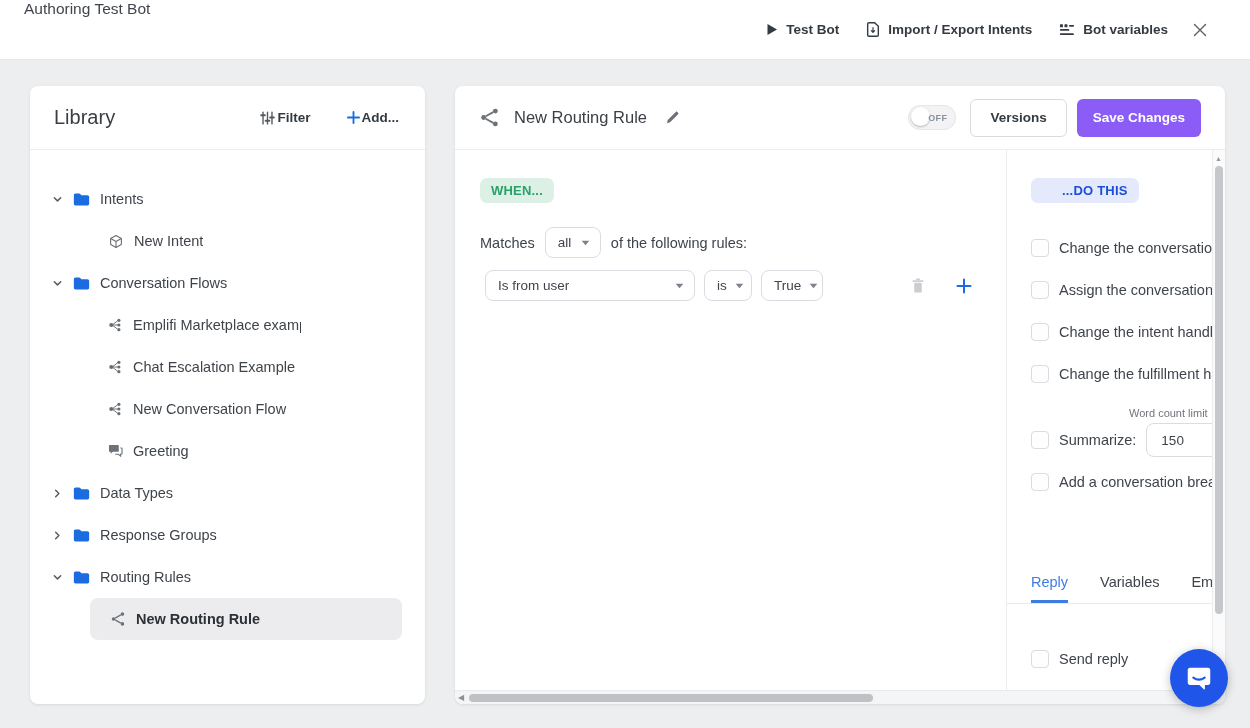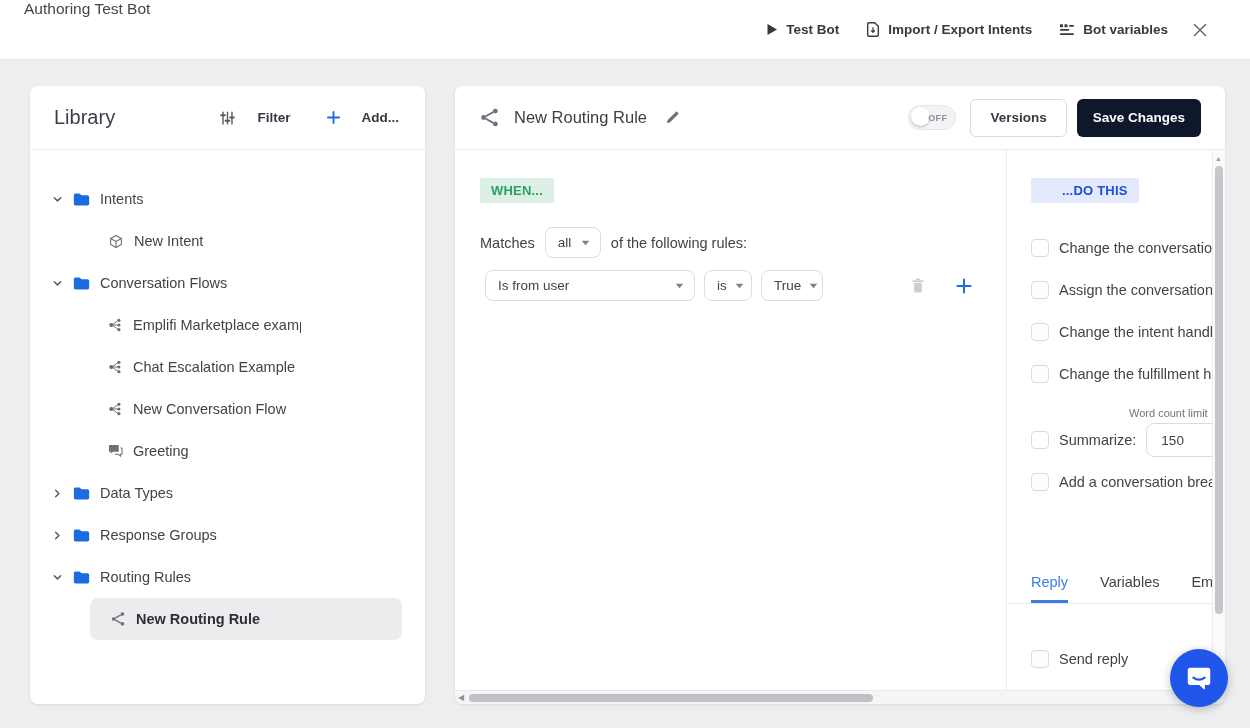--- a/index.html
+++ b/index.html
@@ -20,21 +20,21 @@
   
   .card{position:absolute;background:#fff;border-radius:8px;
     box-shadow:0 1px 3px rgba(24,28,34,.10);}
   .sidebar-card{left:30px;top:86px;width:395px;height:618px;}
   .main-card{left:455px;top:86px;width:770px;height:618px;overflow:hidden;}
   
   .sidebar-header{height:64px;display:flex;align-items:center;
     padding:0 26px 0 24px;border-bottom:1px solid #eaedef;box-sizing:border-box;}
   .library-title{font-size:20px;color:#3a3f46;}
   .sidebar-tools{margin-left:auto;display:flex;gap:36px;align-items:center;}
-  .tool{display:flex;align-items:center;gap:22px;font-weight:bold;font-size:13.5px;
+  .tool{display:flex;align-items:center;gap:2px;font-weight:bold;font-size:13.5px;
     color:#343a41;cursor:pointer;}
   .tree{padding-top:28px;}
   .tree-row{height:42px;display:flex;align-items:center;gap:10px;font-size:14.5px;
     color:#3f444b;cursor:pointer;}
   .tree-row.lvl0{padding-left:22px;}
   .tree-row.lvl1{padding-left:78px;}
   .tree-row.selected{margin-left:60px;padding-left:20px;width:312px;
     box-sizing:border-box;background:#ececee;border-radius:8px;font-weight:bold;
     color:#2c3136;}
   .tree-label{white-space:nowrap;overflow:hidden;max-width:168px;}
@@ -46,27 +46,27 @@
   .header-right{margin-left:auto;display:flex;align-items:center;gap:10px;}
   .toggle{width:46px;height:23px;border-radius:12px;background:#f3f3f5;
     border:1px solid #e6e6ea;position:relative;cursor:pointer;margin-right:4px;}
   .knob{width:19px;height:19px;border-radius:50%;background:#fff;position:absolute;
     left:2px;top:1px;box-shadow:0 1px 2px rgba(0,0,0,.25);}
   .toggle-label{position:absolute;right:8px;top:7px;font-size:9px;font-weight:bold;
     color:#8b919a;letter-spacing:.4px;}
   .btn{height:38px;border-radius:6px;font-weight:bold;font-size:13.5px;
     font-family:"Liberation Sans",sans-serif;cursor:pointer;}
   .btn-versions{padding:0 19px;background:#fff;border:1px solid #d7dade;color:#343a41;}
-  .btn-save{padding:0 16px;background:#0f172a;border:none;color:#fff;}
+  .btn-save{padding:0 16px;background:#8b5cf6;border:none;color:#fff;}
   
   .main-body{display:flex;height:541px;}
   .when-panel{width:552px;box-sizing:border-box;padding:28px 24px 0 25px;
     border-right:1px solid #eaedef;}
   .badge{display:inline-block;font-weight:bold;font-size:13px;padding:5px 11px;
-    border-radius:2px;letter-spacing:.2px;}
+    border-radius:7px;letter-spacing:.2px;}
   .badge-when{background:#ddf0e5;color:#2aa169;}
   .badge-dothis{background:#e4e9fb;color:#1d4ed8;padding-left:31px;}
   .matches-row{margin-top:24px;display:flex;align-items:center;gap:10px;
     font-size:14.5px;color:#3f444b;}
   .select{height:31px;border:1px solid #d9dce0;border-radius:8px;background:#fff;
     display:flex;align-items:center;padding:0 10px 0 12px;font-size:13.5px;
     color:#3f444b;box-sizing:border-box;cursor:pointer;gap:8px;}
   .select .caret{margin-left:auto;}
   .rule-row{margin-top:12px;margin-left:5px;display:flex;align-items:center;gap:9px;}
   .sel-field{width:210px;}

